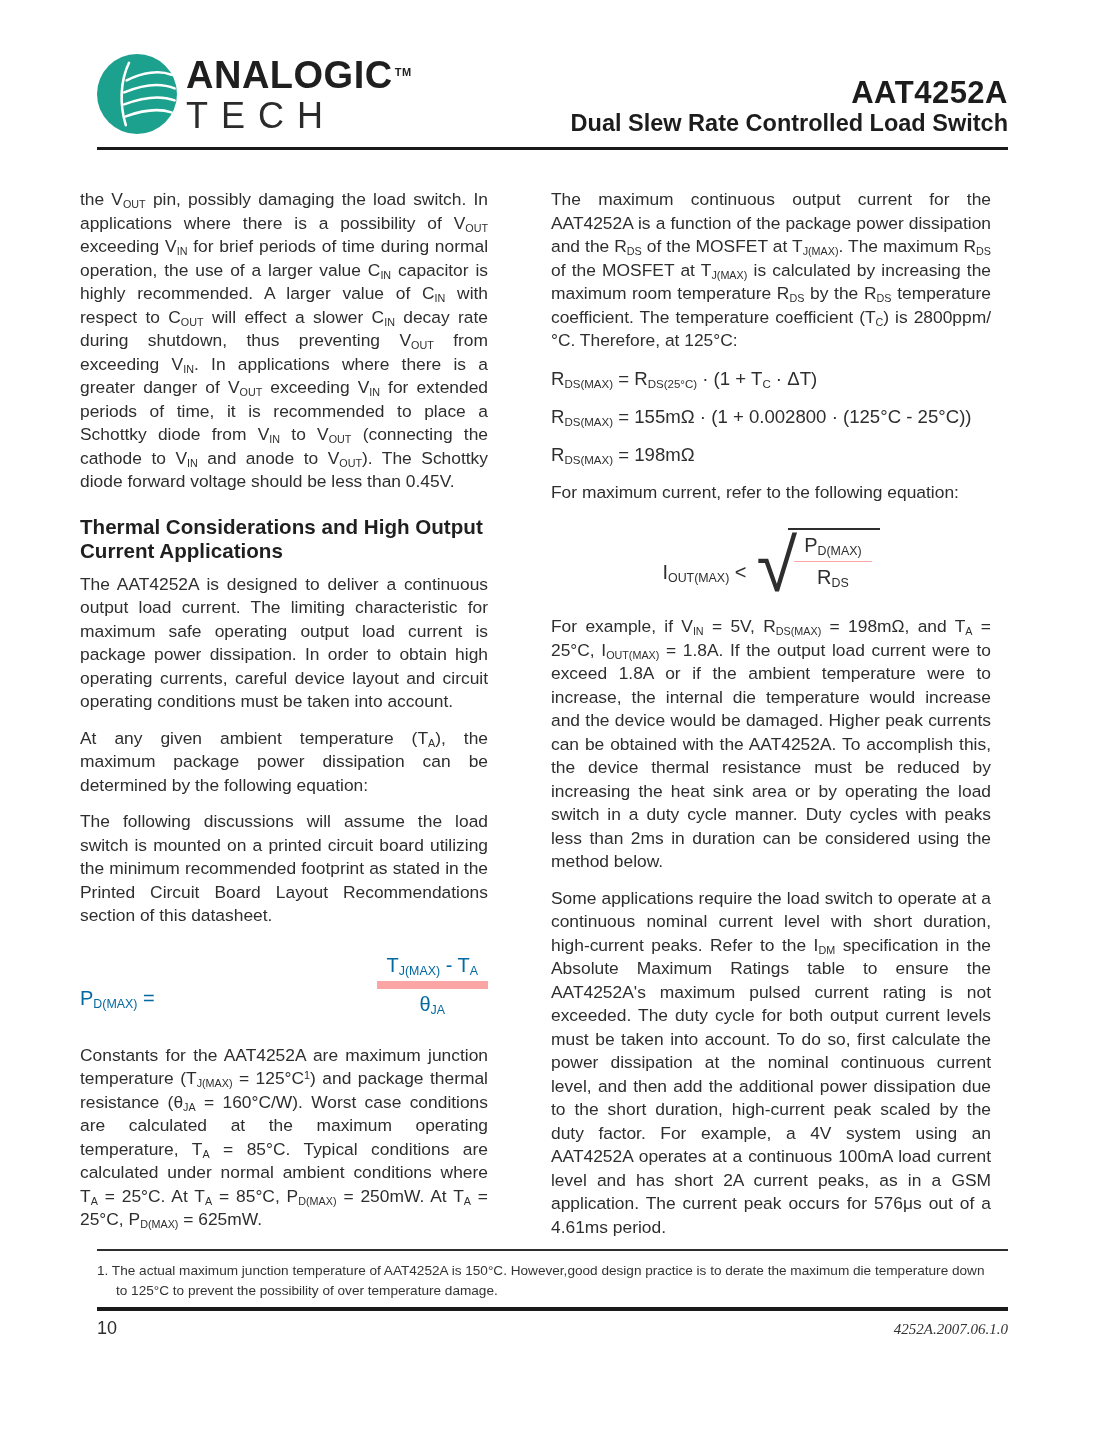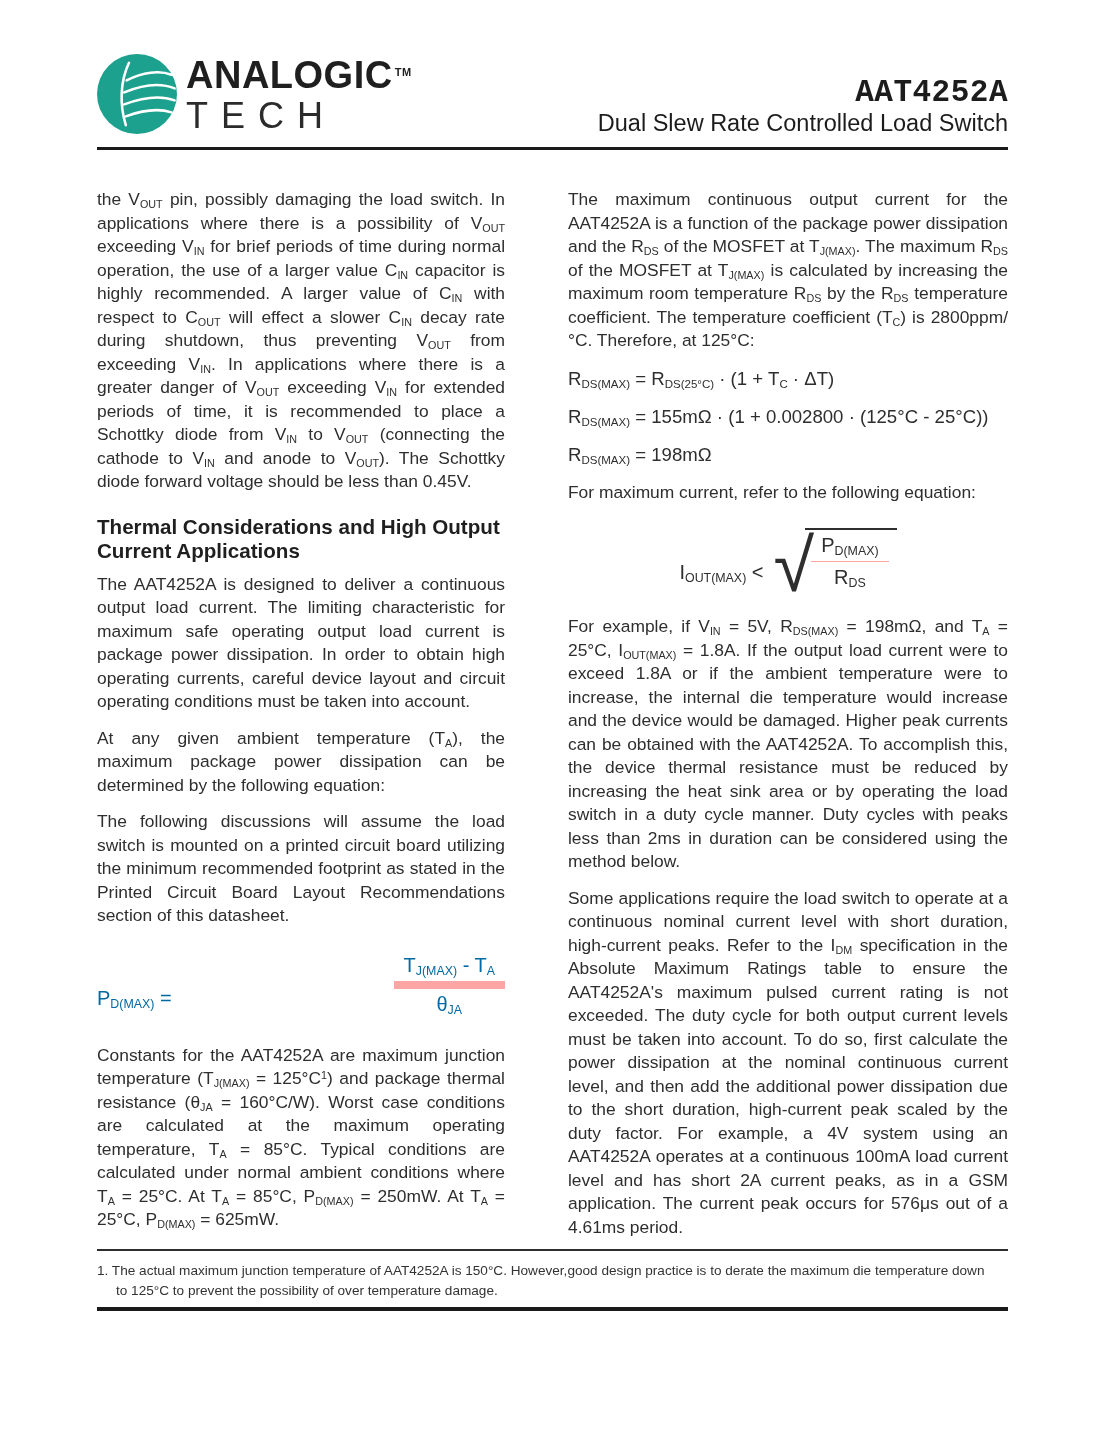--- a/index.html
+++ b/index.html
@@ -9,26 +9,26 @@
   }
 
   
   .logo { position:absolute; left:97px; top:54px; display:flex; align-items:flex-start; }
   .logo-circle svg { width:80px; height:80px; display:block; }
   .brand { margin-left:9px; margin-top:0; display:inline-block; }
   .brand-line1 { font-size:38px; font-weight:bold; letter-spacing:0.5px; color:#1f1f1f; line-height:42px; white-space:nowrap; }
   .brand-tm { font-size:11px; font-weight:bold; vertical-align:top; position:relative; top:-3px; margin-left:2px; }
   .brand-line2 { font-size:36px; font-weight:400; letter-spacing:13px; text-align:right; margin:-7px -13px 0 0; color:#2b2b2b; line-height:40px; }
   .head-right { position:absolute; right:97px; top:76px; text-align:right; color:#1c1c1c; }
-  .head-part { font-size:31px; font-weight:bold; line-height:34px; letter-spacing:0.5px;font-family:Liberation Mono, monospace; }
-  .head-title { font-size:23.5px; font-weight:normal; line-height:27px; }
+  .head-part { font-size:31px; font-weight:bold; line-height:34px; letter-spacing:0.5px; }
+  .head-title { font-size:23.5px; font-weight:bold; line-height:27px; }
   .header-rule { position:absolute; left:97px; right:97px; top:147px; height:3px; background:#1a1a1a; }
 
   
-  .cols { position:absolute; left:97px; top:188px; width:911px; display:flex; }
+  .cols { position:absolute; left:80px; top:188px; width:911px; display:flex; }
   .col-left { width:408px; margin-right:63px; flex:none; }
   .col-right { flex:1; }
 
   p.body { font-size:17.4px; line-height:23.5px; text-align:justify; margin:0 0 13px; }
   h2.section { font-size:20.6px; line-height:24.5px; font-weight:bold; margin:21px 0 9px; color:#1f1f1f; }
 
   sub { font-size:0.62em; line-height:0; vertical-align:baseline; position:relative; top:0.28em; }
   sup { font-size:0.62em; line-height:0; vertical-align:baseline; position:relative; top:-0.45em; }
 
   
@@ -129,14 +129,18 @@
       <p class="body">For example, if V<sub>IN</sub> = 5V, R<sub>DS(MAX)</sub> = 198mΩ, and T<sub>A</sub> = 25°C, I<sub>OUT(MAX)</sub> = 1.8A. If the output load current were to exceed 1.8A or if the ambient temperature were to increase, the internal die temperature would increase and the device would be damaged.  Higher peak currents can be obtained with the AAT4252A. To accomplish this, the device thermal resistance must be reduced by increasing the heat sink area or by operating the load switch in a duty cycle manner. Duty cycles with peaks less than 2ms in duration can be considered using the method below.</p>
 
       <p class="body">Some applications require the load switch to operate at a continuous nominal current level with short duration, high-current peaks. Refer to the I<sub>DM</sub> specification in the Absolute Maximum Ratings table to ensure the AAT4252A's maximum pulsed current rating is not exceeded. The duty cycle for both output current levels must be taken into account. To do so, first calculate the power dissipation at the nominal continuous current level, and then add the additional power dissipation due to the short duration, high-current peak scaled by the duty factor.  For example, a 4V system using an AAT4252A operates at a continuous 100mA load current level and has short 2A current peaks, as in a GSM application. The current peak occurs for 576μs out of a 4.61ms period.</p>
     </div>
 
   </div>
 
   <div class="footnote-rule"></div>
   <div class="footnote">1. The actual maximum junction temperature of AAT4252A is 150°C.  However,good design practice is to derate the maximum die temperature down to 125°C to prevent the possibility of over temperature damage.</div>
   <div class="bottom-rule"></div>
+  <div class="footer">
+    <span class="page-num">10</span>
+    <span class="doc-code">4252A.2007.06.1.0</span>
+  </div>
 
 </div>
 
 </body></html>

